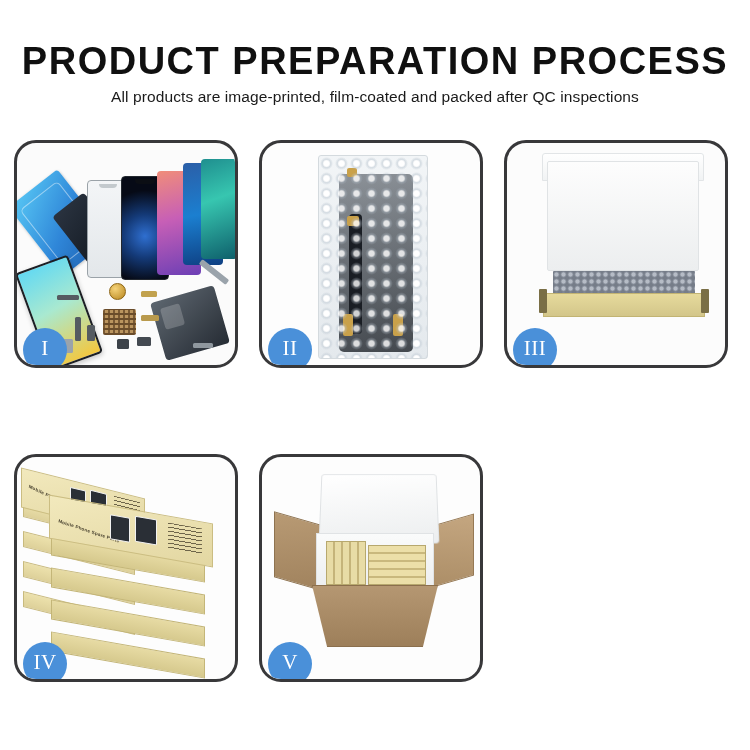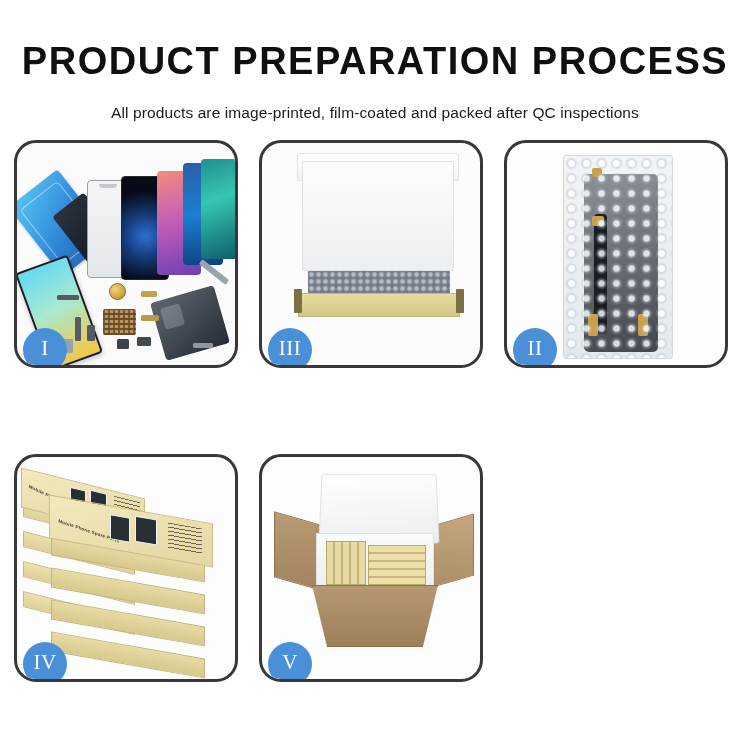--- a/index.html
+++ b/index.html
@@ -29,21 +29,21 @@
   }
   .title {
     font-size: 38px;
     font-weight: bold;
     letter-spacing: 1.5px;
     color: #101010;
     line-height: 46px;
     white-space: nowrap;
   }
   .subtitle {
-    margin-top: 20px;
+    margin-top: 4px;
     font-size: 15.5px;
     font-weight: normal;
     color: #1a1a1a;
     letter-spacing: 0.1px;
     white-space: nowrap;
   }
 
   
   .grid {
     position: absolute;
@@ -408,48 +408,48 @@
         <div class="chip" style="left:124px;top:172px;width:18px;height:6px;background:#b99a4d;"></div>
         <div class="chip" style="left:100px;top:196px;width:12px;height:10px;background:#3c4249;"></div>
         <div class="chip" style="left:120px;top:194px;width:14px;height:9px;background:#444a51;"></div>
         <div class="chip" style="left:46px;top:196px;width:10px;height:14px;background:#9aa3ab;"></div>
         <div class="chip" style="left:180px;top:126px;width:34px;height:6px;background:#9aa3ab;transform:rotate(38deg);"></div>
         <div class="chip" style="left:176px;top:200px;width:20px;height:5px;background:#8f979e;"></div>
       </div>
       <div class="badge">I</div>
     </div>
 
-    <div class="panel p3">
-      <div class="photo">
-        <div class="b3-lid"></div>
-        <div class="b3-foam"></div>
-        <div class="b3-base"></div>
-        <div class="b3-inner"></div>
-        <div class="b3-base-front"></div>
-        <div class="b3-tab-l"></div>
-        <div class="b3-tab-r"></div>
-      </div>
-      <div class="badge">III</div>
-    </div>
-
     <div class="panel p2">
       <div class="photo">
         <div class="bubble-bag">
           <div class="bb-item"></div>
           <div class="bb-cable"></div>
           <div class="bb-gold" style="left:28px;top:12px;width:10px;height:9px;"></div>
           <div class="bb-gold" style="left:28px;top:60px;width:12px;height:10px;"></div>
           <div class="bb-gold" style="left:24px;top:158px;width:10px;height:22px;"></div>
           <div class="bb-gold" style="left:74px;top:158px;width:10px;height:22px;"></div>
           <div class="bb-overlay"></div>
         </div>
       </div>
       <div class="badge">II</div>
     </div>
 
+    <div class="panel p3">
+      <div class="photo">
+        <div class="b3-lid"></div>
+        <div class="b3-foam"></div>
+        <div class="b3-base"></div>
+        <div class="b3-inner"></div>
+        <div class="b3-base-front"></div>
+        <div class="b3-tab-l"></div>
+        <div class="b3-tab-r"></div>
+      </div>
+      <div class="badge">III</div>
+    </div>
+
     <div class="panel p4">
       <div class="photo">
         <div class="stack">
 
           <div class="sb" style="left:6px;top:58px;width:112px;height:16px;transform:skewY(14deg);"></div>
           <div class="sb" style="left:6px;top:88px;width:112px;height:16px;transform:skewY(14deg);"></div>
           <div class="sb" style="left:6px;top:118px;width:112px;height:16px;transform:skewY(14deg);"></div>
           <div class="sb" style="left:6px;top:148px;width:112px;height:16px;transform:skewY(14deg);"></div>
 
           <div class="sb-top" style="left:4px;top:26px;width:124px;height:40px;transform:skewY(14deg);">

